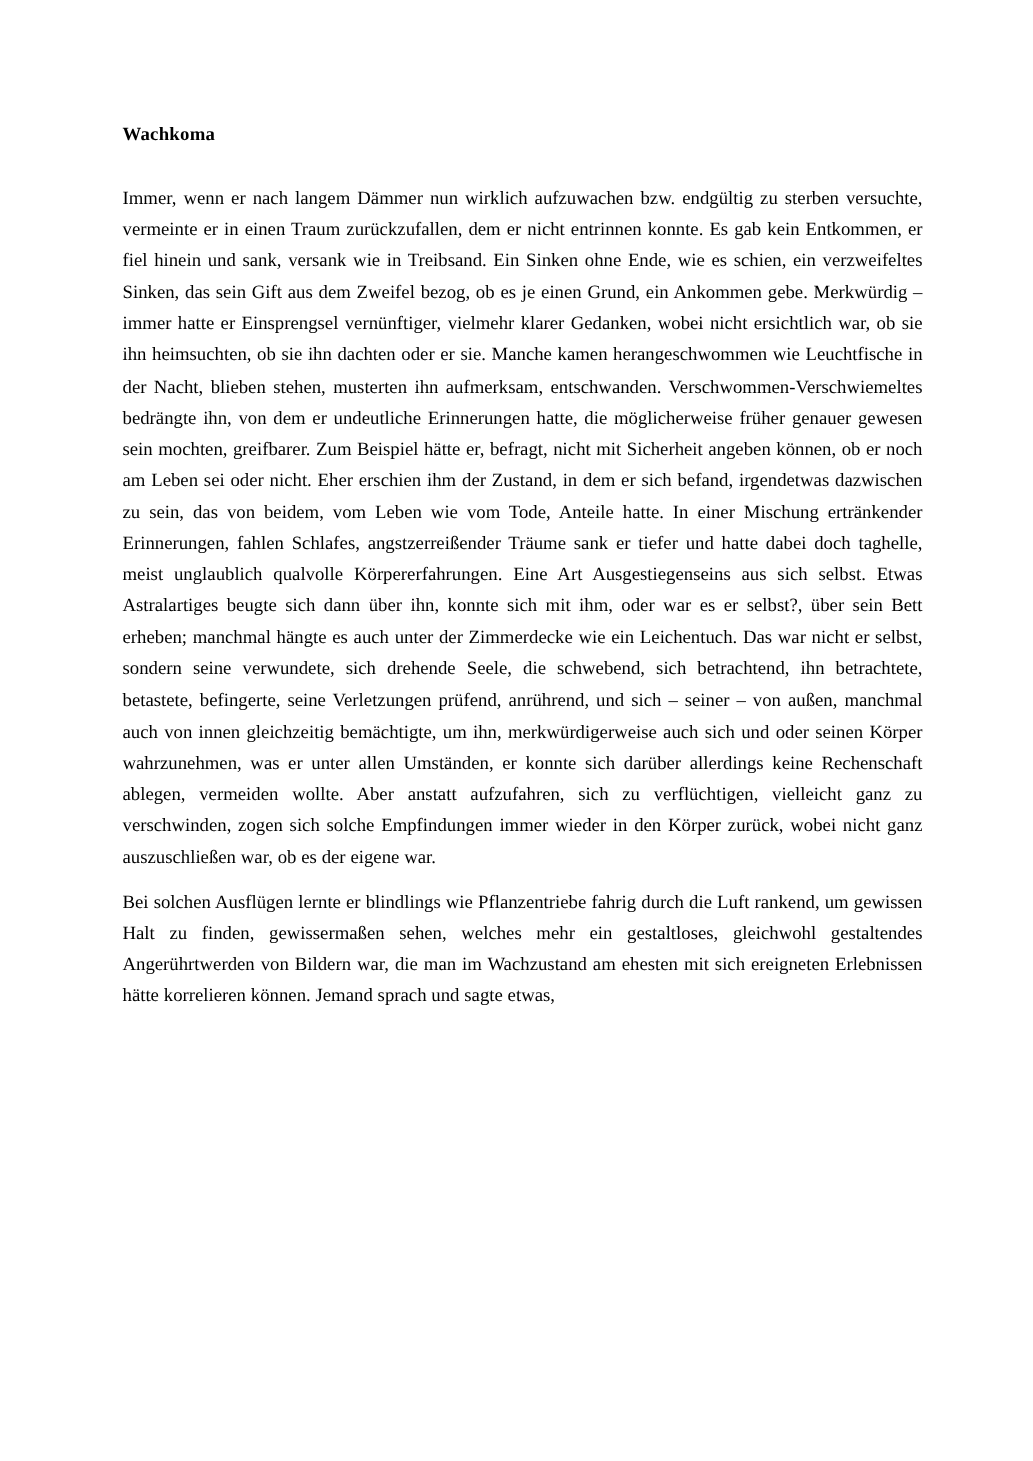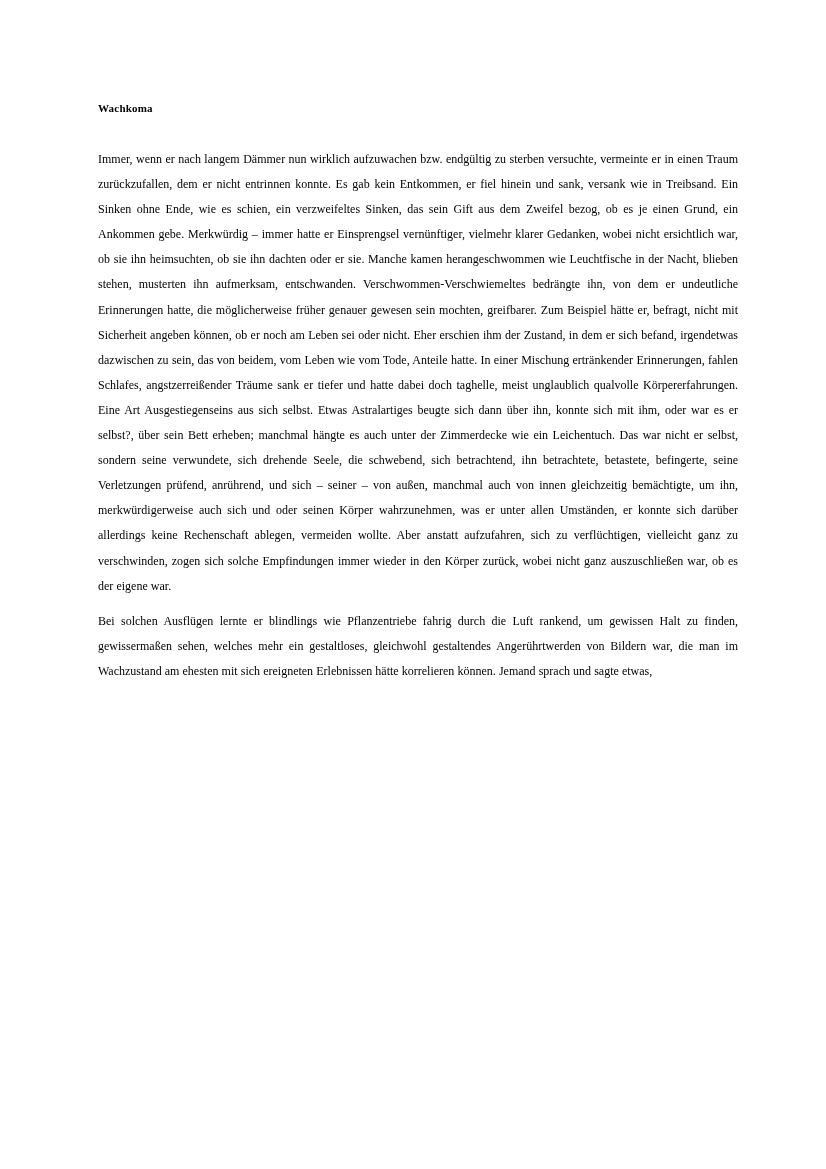--- a/index.html
+++ b/index.html
@@ -20,29 +20,29 @@
     overflow: hidden;
     box-sizing: border-box;
   }
   .content {
     position: absolute;
     left: 98px;
     top: 96px;
     width: 640px;
   }
   .doc-title {
-    font-size: 11px;
+    font-size: 15px;
     font-weight: bold;
     line-height: 24px;
     letter-spacing: 0.2px;
     margin: 0 0 27px 0;
     text-align: left;
   }
   .body-par {
-    font-size: 12px;
+    font-size: 15px;
     line-height: 25.1px;
     text-align: justify;
     text-justify: inter-word;
     margin: 0 0 10.5px 0;
     hyphens: none;
     -webkit-hyphens: none;
     word-spacing: 0.1px;
   }
   .body-par:last-child {
     margin-bottom: 12px;

